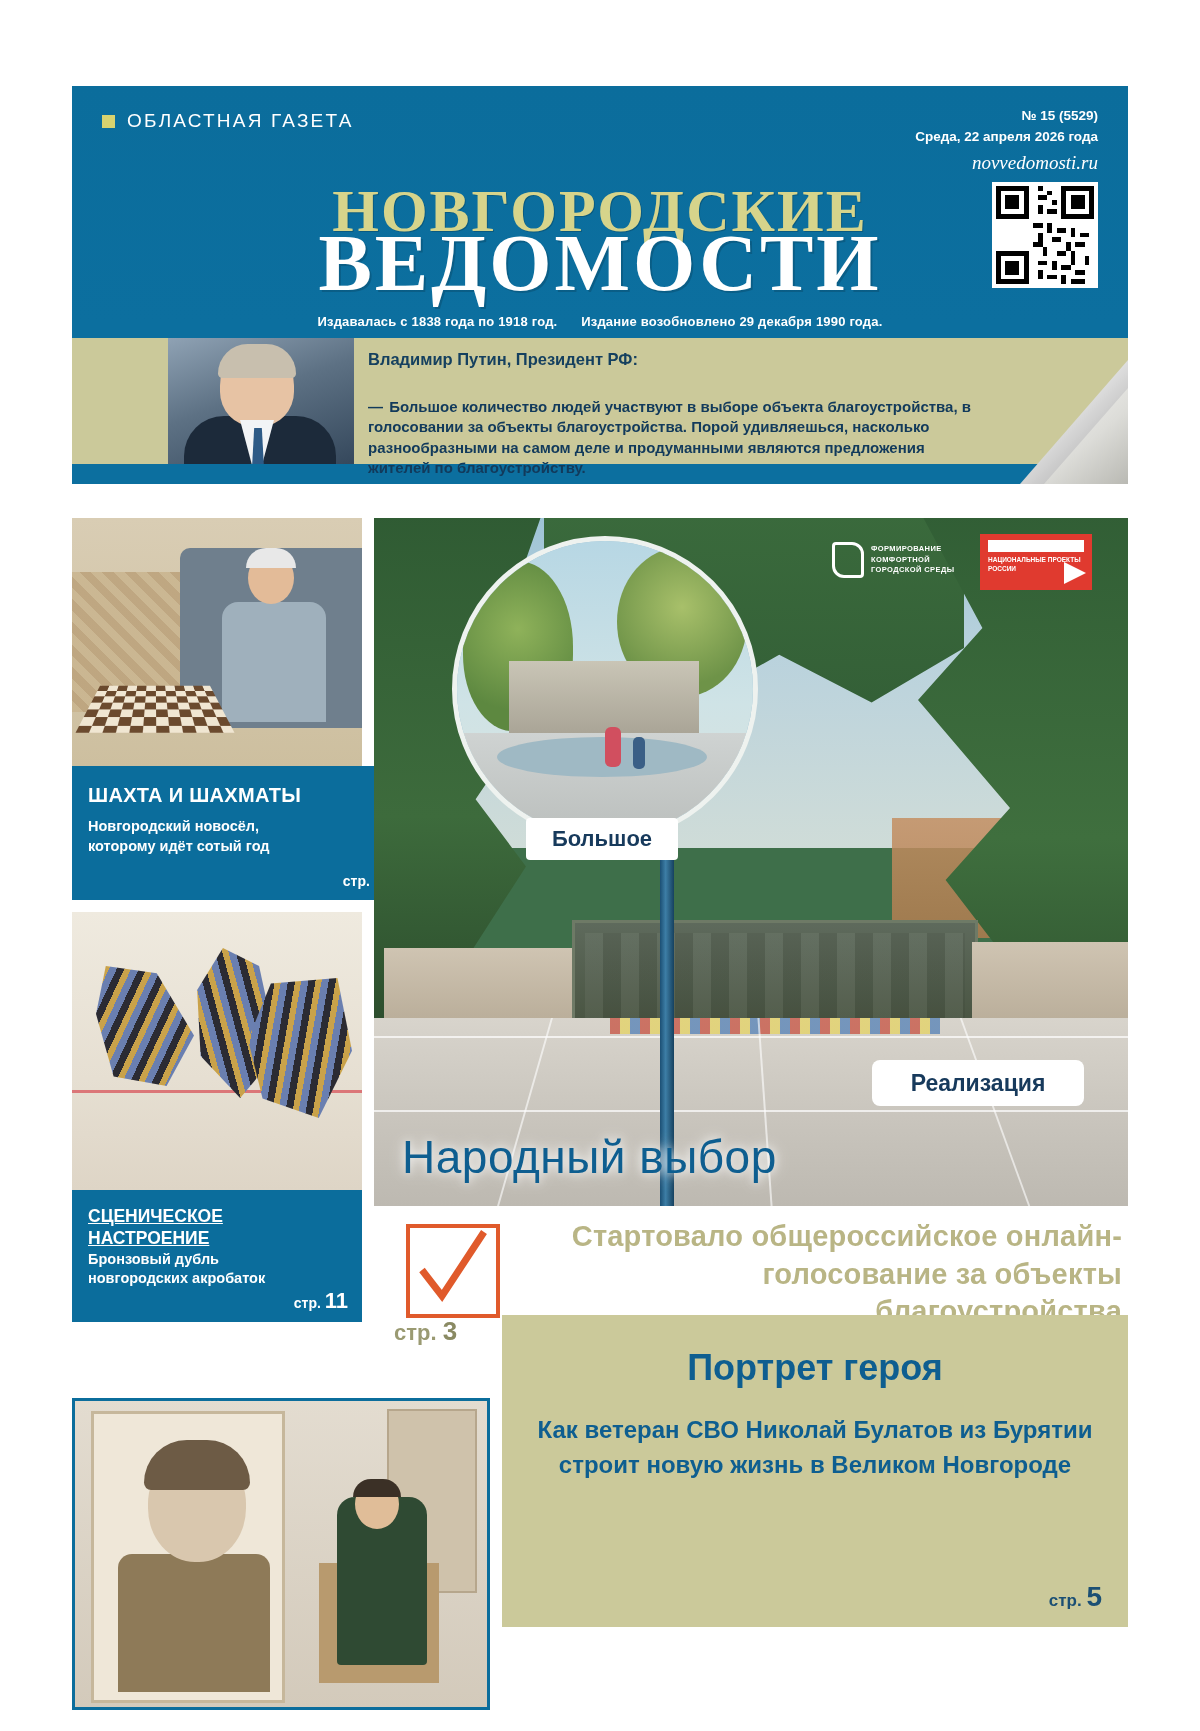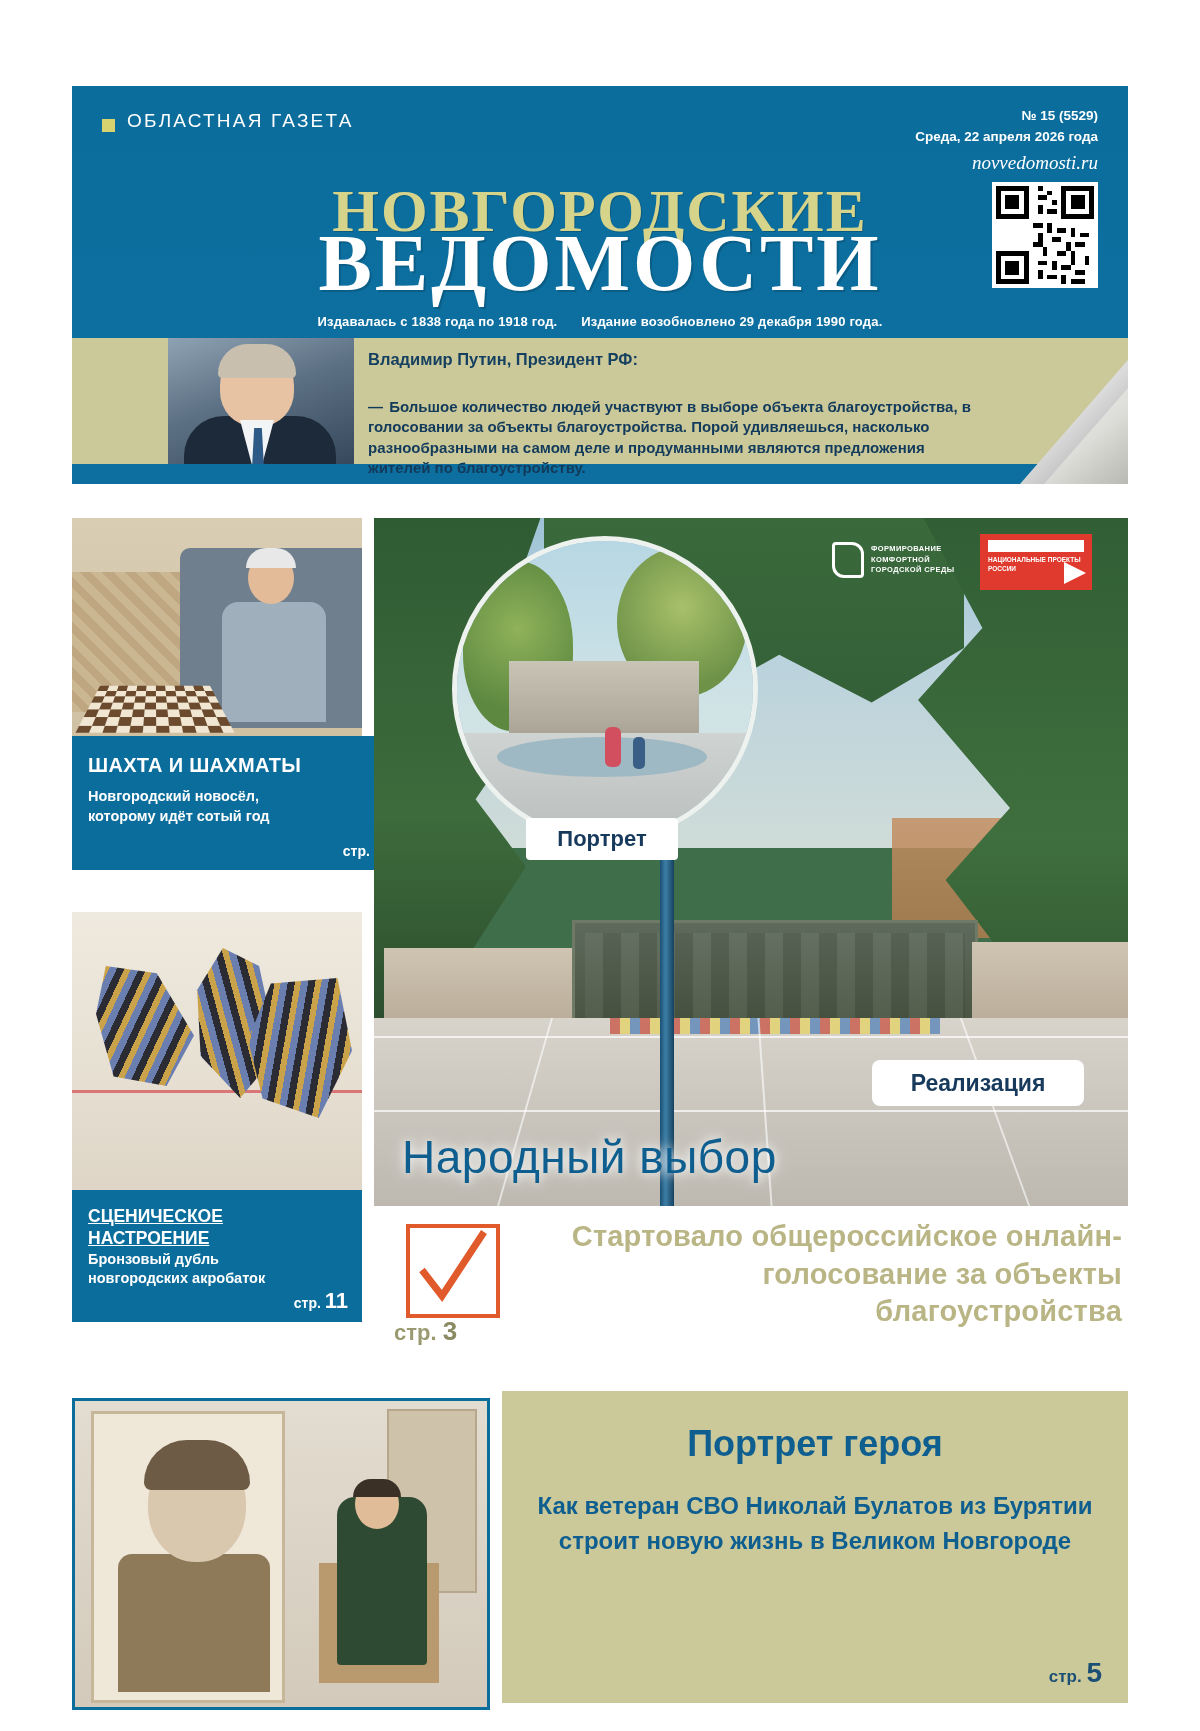--- a/index.html
+++ b/index.html
@@ -20,21 +20,21 @@
   .masthead{
     position:absolute;left:72px;top:86px;width:1056px;height:398px;
     background:#0d6f9e;
     background:linear-gradient(180deg,#0b6d9c 0%,#0c6f9f 60%,#0c6f9f 100%);
     box-sizing:border-box;
   }
   .masthead-inner{position:relative;width:100%;height:100%;}
 
   .oblgazeta{
     position:absolute;left:30px;top:24px;
-    display:flex;align-items:flex-end;gap:12px;
+    display:flex;align-items:center;gap:12px;
     color:#ffffff;font-size:19px;letter-spacing:2.2px;font-weight:500;
   }
   .oblgazeta .sq{
     width:13px;height:13px;background:#d8d36f;display:inline-block;
   }
   .issue-block{
     position:absolute;right:30px;top:20px;text-align:right;color:#ffffff;
     font-size:13.5px;font-weight:bold;line-height:1.55;
   }
   .site-url{
@@ -123,21 +123,21 @@
   .card-chess-img .wall{position:absolute;inset:0;background:linear-gradient(180deg,#d9cdb4 0%,#cdbf9f 100%);}
   .card-chess-img .carpet{position:absolute;left:0;top:54px;width:170px;height:140px;background:repeating-linear-gradient(45deg,#c9b48e 0 8px,#bba17a 8px 16px);opacity:.85;}
   .card-chess-img .sofa{position:absolute;left:108px;top:30px;width:196px;height:180px;background:#6f7f8d;border-radius:10px;}
   .card-chess-img .man-head{position:absolute;left:176px;top:34px;width:46px;height:52px;border-radius:50%;background:#e3bb98;}
   .card-chess-img .man-hair{position:absolute;left:174px;top:30px;width:50px;height:20px;border-radius:20px 20px 0 0;background:#e8e8e8;}
   .card-chess-img .man-body{position:absolute;left:150px;top:84px;width:104px;height:120px;background:#9fb0bc;border-radius:16px 16px 0 0;}
   .card-chess-img .board{position:absolute;left:18px;top:150px;width:130px;height:74px;background:
       repeating-conic-gradient(#f0e6d2 0 25%, #6b4a2e 0 50%) 0 0/22px 22px;
       transform:perspective(160px) rotateX(52deg);}
   .card-chess-txt{
-    position:absolute;left:72px;top:736px;width:328px;height:134px;background:#0b6d9c;color:#fff;box-sizing:border-box;padding:18px 16px 10px 16px;
+    position:absolute;left:72px;top:766px;width:328px;height:134px;background:#0b6d9c;color:#fff;box-sizing:border-box;padding:18px 16px 10px 16px;
   }
   .card-chess-txt .hl{font-size:20px;font-weight:bold;letter-spacing:.3px;margin-bottom:10px;}
   .card-chess-txt .sub{font-size:14.5px;font-weight:bold;line-height:1.35;}
   .page-ref{position:absolute;right:14px;bottom:8px;font-size:14px;font-weight:bold;color:#ffffff;}
   .page-ref b{font-size:22px;}
 
   .card-acro-img{
     position:absolute;left:72px;top:912px;width:290px;height:278px;overflow:hidden;background:#efe9dd;
   }
   .card-acro-img .floorline{position:absolute;left:0;right:0;top:178px;height:3px;background:#d74a52;opacity:.7;}
@@ -242,21 +242,21 @@
   .portrait-img .face{position:absolute;left:54px;top:36px;width:98px;height:112px;border-radius:48%;background:#d9c7ae;}
   .portrait-img .hair{position:absolute;left:50px;top:26px;width:106px;height:50px;border-radius:48px 48px 8px 8px;background:#6d5b45;}
   .portrait-img .torso{position:absolute;left:24px;top:140px;width:152px;height:138px;background:#8e7a58;border-radius:14px 14px 0 0;}
   .portrait-img .chair{position:absolute;right:48px;bottom:24px;width:120px;height:120px;background:#b89a6e;}
   .portrait-img .soldier{position:absolute;right:60px;bottom:42px;width:90px;height:168px;background:#2f4a33;border-radius:18px 18px 4px 4px;}
   .portrait-img .s-head{position:absolute;right:88px;bottom:178px;width:44px;height:50px;border-radius:50%;background:#e0bd98;}
   .portrait-img .s-hair{position:absolute;right:86px;bottom:210px;width:48px;height:18px;border-radius:18px 18px 0 0;background:#3b3026;}
   .portrait-img .door{position:absolute;right:10px;top:8px;width:86px;height:180px;background:#cfc2ab;border:2px solid #b6a68c;}
 
   .portrait-panel{
-    position:absolute;left:502px;top:1391px;width:626px;height:312px;background:#cbc99a;box-sizing:border-box;
+    position:absolute;left:502px;top:1315px;width:626px;height:312px;background:#cbc99a;box-sizing:border-box;
     color:#134b71;padding:22px 26px;text-align:center;
   }
   .portrait-panel .ph{font-size:36px;font-weight:bold;color:#0e5e90;margin:10px 0 24px;}
   .portrait-panel .pd{font-size:24px;font-weight:bold;line-height:1.45;color:#0e5e90;}
   .portrait-panel .pref{position:absolute;right:26px;bottom:14px;font-size:17px;font-weight:bold;color:#1b4f74;}
   .portrait-panel .pref b{font-size:28px;}
 </style>
 </head>
 <body>
 
@@ -418,21 +418,21 @@
       <div class="c-sky"></div>
         <div class="c-tree1"></div>
         <div class="c-tree2"></div>
       <div class="c-wall"></div>
         <div class="c-ground"></div>
         <div class="c-water"></div>
       <div class="c-kid"></div>
         <div class="c-kid2"></div>
     </div>
 
-    <div class="badge-project">Портрет</div>
+    <div class="badge-project">Большое</div>
     <div class="badge-real">Реализация</div>
     <div class="hero-title">Народный выбор</div>
 
     <div class="logo-fks">
       <div class="mark"></div>
       <div class="txt" style="white-space:pre-line">ФОРМИРОВАНИЕ
 КОМФОРТНОЙ
 ГОРОДСКОЙ СРЕДЫ</div>
     </div>
 

